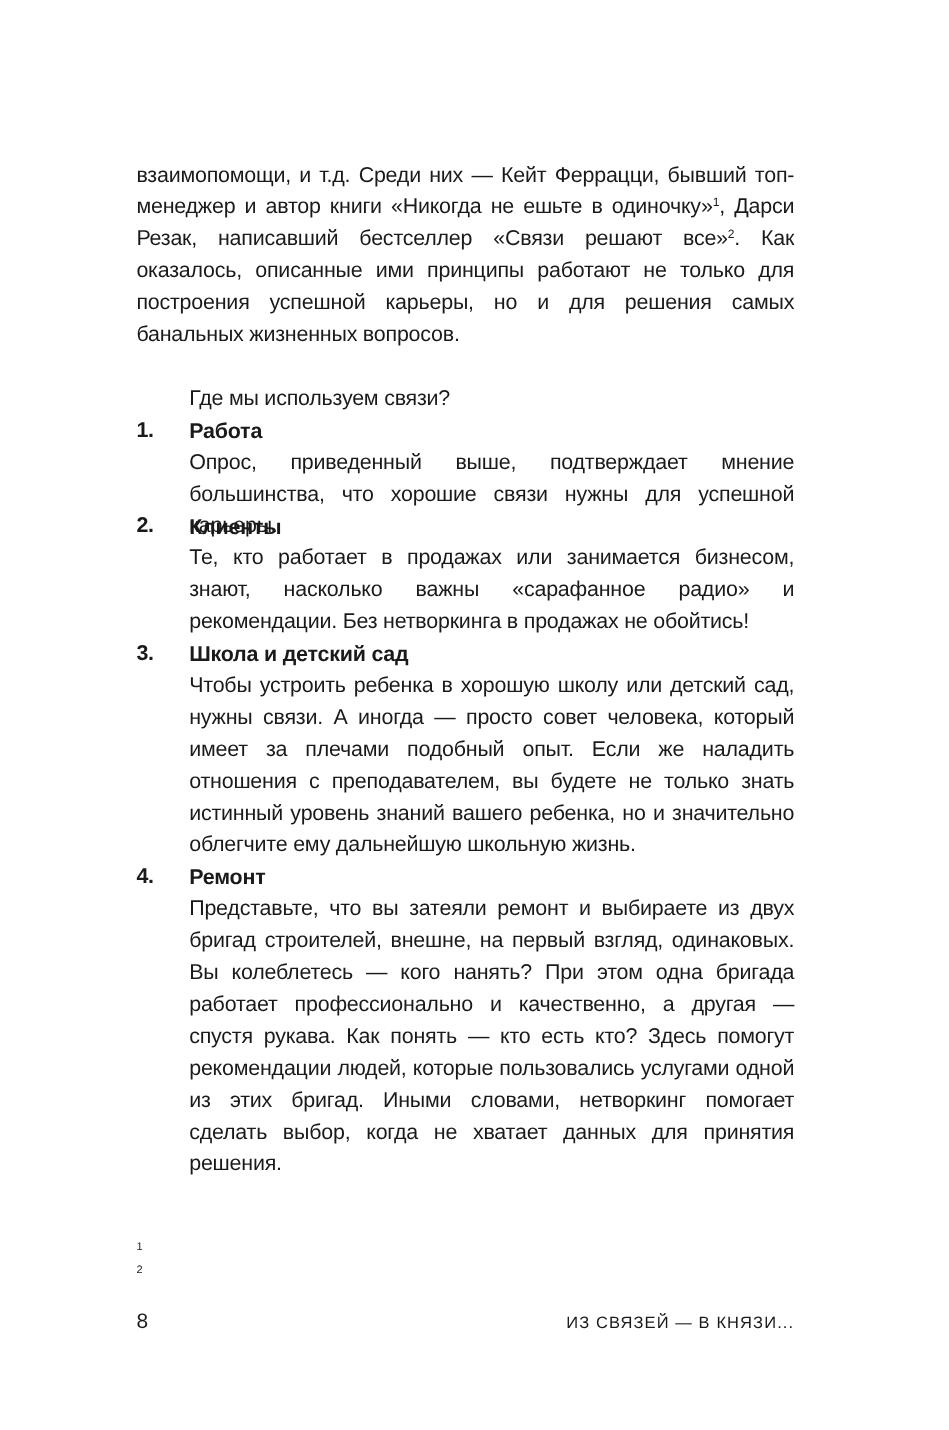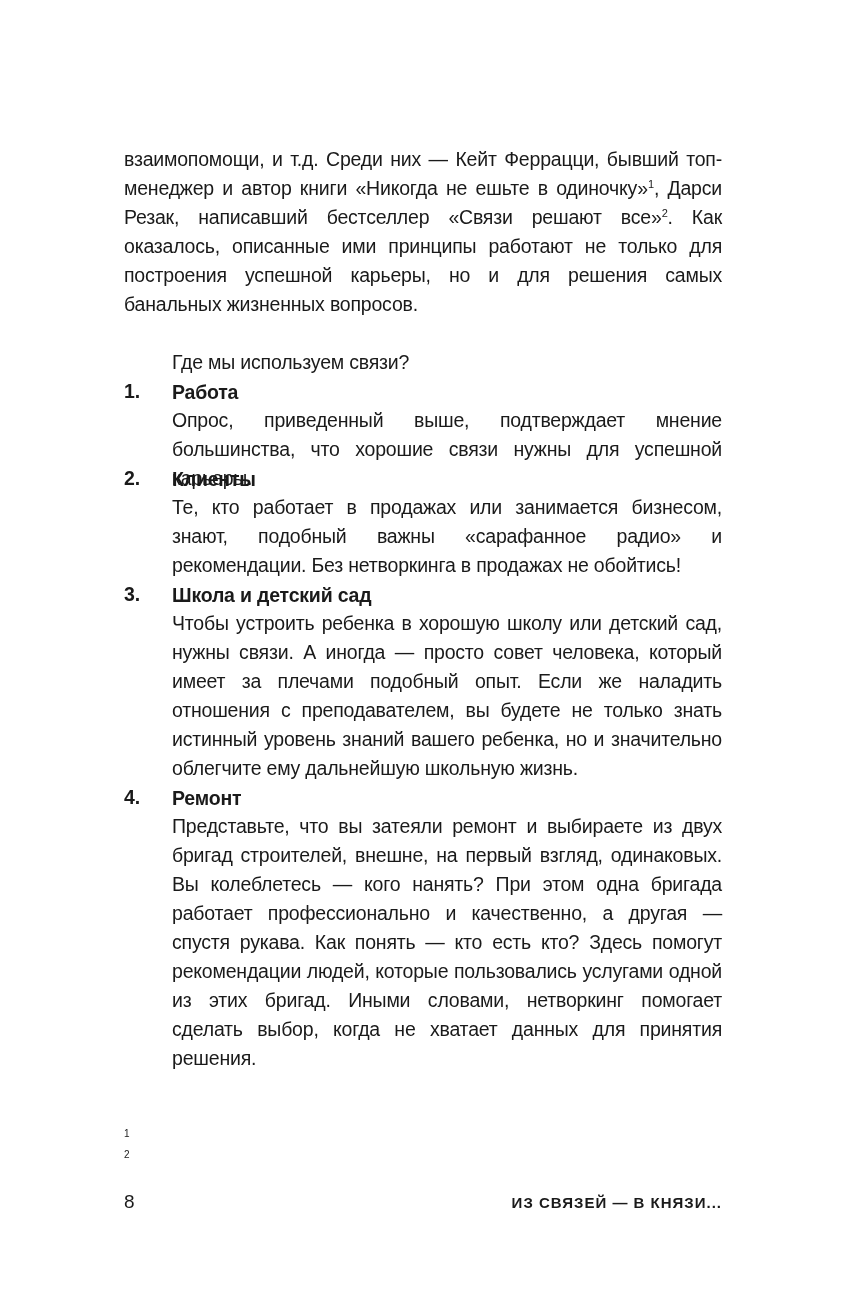--- a/index.html
+++ b/index.html
@@ -18,41 +18,41 @@
   .i2 { top: 464px; }
   .i3 { top: 580px; }
   .i4 { top: 783px; }
   b { font-weight: normal; margin-top: 8px; }
   sup { font-size: 11px; line-height: 0; vertical-align: 7px; }
   .footnotes { position: absolute; left: 0; top: 1126px; width: 598px; font-size: 15.5px; line-height: 21px; }
   .fn { position: relative; height: 21px; }
   .fn .mark { position: absolute; left: 0; top: -3px; font-size: 10px; }
   .fn .text { position: absolute; left: 48px; top: 0; white-space: nowrap; }
   .pagenum { position: absolute; left: 0; top: 1190px; font-size: 19px; line-height: 24px; }
-  .running { position: absolute; right: 0; top: 1193px; font-size: 15px; font-weight: bold; letter-spacing: 1px; line-height: 20px; text-align: center; }
+  .running { position: absolute; right: 0; top: 1193px; font-size: 15px; font-weight: normal; letter-spacing: 1px; line-height: 20px; text-align: center; }
 </style>
 </head>
 <body>
 
 <div class="page">
 
   <div class="para p1 body-text"><span>взаимопомощи, и т.д. Среди них — </span><b>Кейт Феррацци, бывший топ-менеджер и автор книги «Никогда не ешьте в одиночку»</b><sup>1</sup><b>, Дарси Резак, написавший бестселлер «Связи решают все»</b><sup>2</sup><span>. Как оказалось, описанные ими принципы работают не только для построения успешной карьеры, но и для решения самых банальных жизненных вопросов.</span></div>
 
   <div class="lead body-text">Где мы используем связи?</div>
 
   <div class="item i1 body-text">
     <span class="num">1.</span>
     <span class="title">Работа</span>
     <div class="desc">Опрос, приведенный выше, подтверждает мнение большинства, что хорошие связи нужны для успешной карьеры.</div>
   </div>
 
   <div class="item i2 body-text">
     <span class="num">2.</span>
     <span class="title">Клиенты</span>
-    <div class="desc">Те, кто работает в продажах или занимается бизнесом, знают, подобный важны «сарафанное радио» и рекомендации. Без нетворкинга в продажах не обойтись!</div>
+    <div class="desc">Те, кто работает в продажах или занимается бизнесом, знают, насколько важны «сарафанное радио» и рекомендации. Без нетворкинга в продажах не обойтись!</div>
   </div>
 
   <div class="item i3 body-text">
     <span class="num">3.</span>
     <span class="title">Школа и детский сад</span>
     <div class="desc">Чтобы устроить ребенка в хорошую школу или детский сад, нужны связи. А иногда — просто совет человека, который имеет за плечами подобный опыт. Если же наладить отношения с преподавателем, вы будете не только знать истинный уровень знаний вашего ребенка, но и значительно облегчите ему дальнейшую школьную жизнь.</div>
   </div>
 
   <div class="item i4 body-text">
     <span class="num">4.</span>

